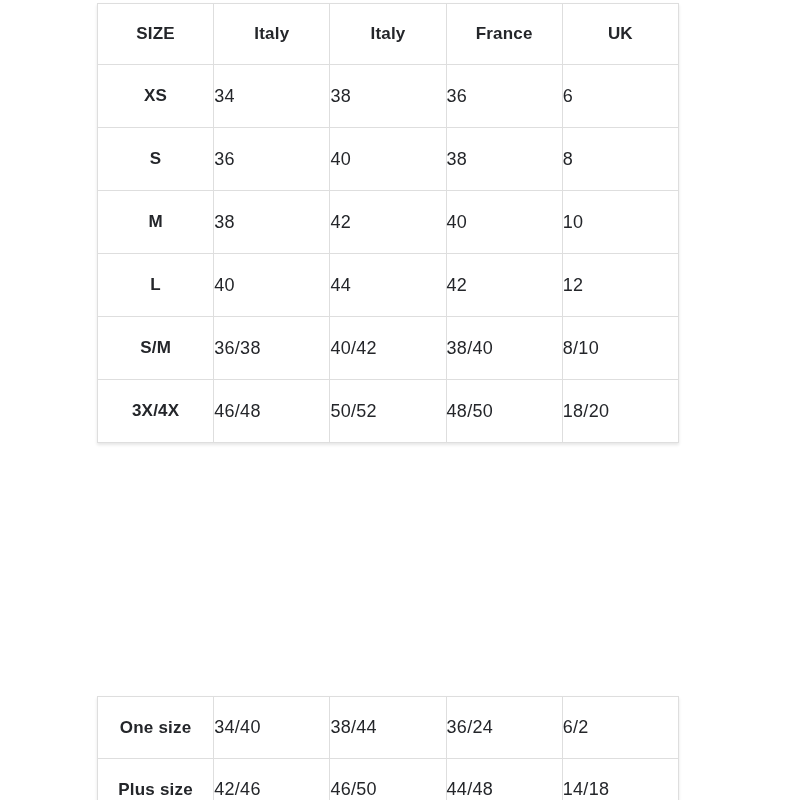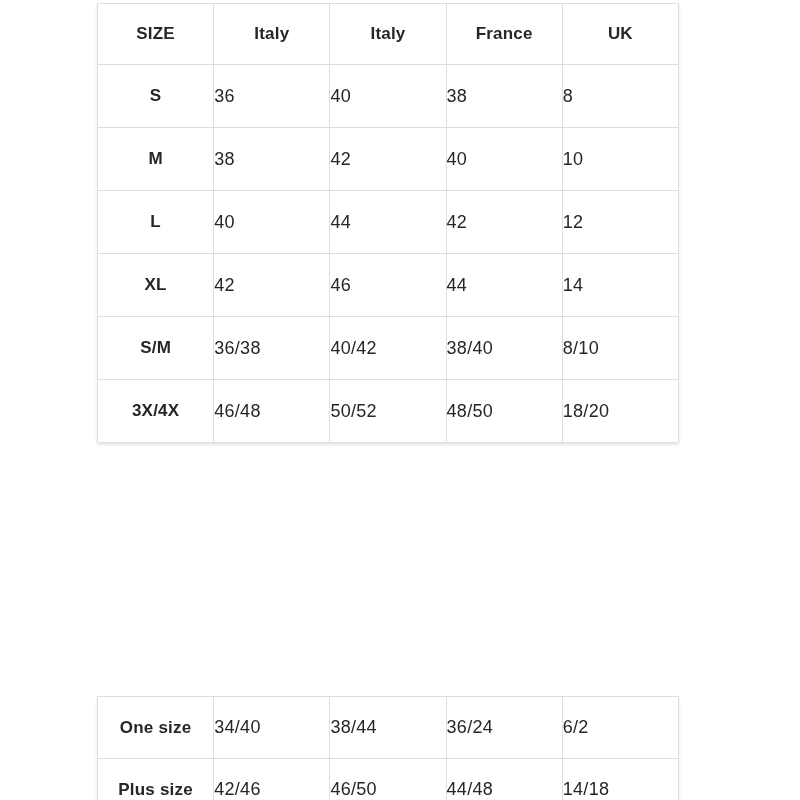--- a/index.html
+++ b/index.html
@@ -70,46 +70,46 @@
       <tr id="main-head-row">
           <th>SIZE</th>
           <th>Italy</th>
           <th>Italy</th>
           <th>France</th>
           <th>UK</th>
         </tr>
     </thead>
     <tbody id="main-body">
         <tr>
+          <th class="row-label">XS</th>
+          <td>34</td>
+          <td>38</td>
+          <td>36</td>
+          <td>6</td>
+        </tr>
+        <tr>
           <th class="row-label">S</th>
           <td>36</td>
           <td>40</td>
           <td>38</td>
           <td>8</td>
         </tr>
         <tr>
           <th class="row-label">M</th>
           <td>38</td>
           <td>42</td>
           <td>40</td>
           <td>10</td>
         </tr>
         <tr>
           <th class="row-label">L</th>
           <td>40</td>
           <td>44</td>
           <td>42</td>
           <td>12</td>
-        </tr>
-        <tr>
-          <th class="row-label">XL</th>
-          <td>42</td>
-          <td>46</td>
-          <td>44</td>
-          <td>14</td>
         </tr>
         <tr>
           <th class="row-label">S/M</th>
           <td>36/38</td>
           <td>40/42</td>
           <td>38/40</td>
           <td>8/10</td>
         </tr>
         <tr>
           <th class="row-label">3X/4X</th>

